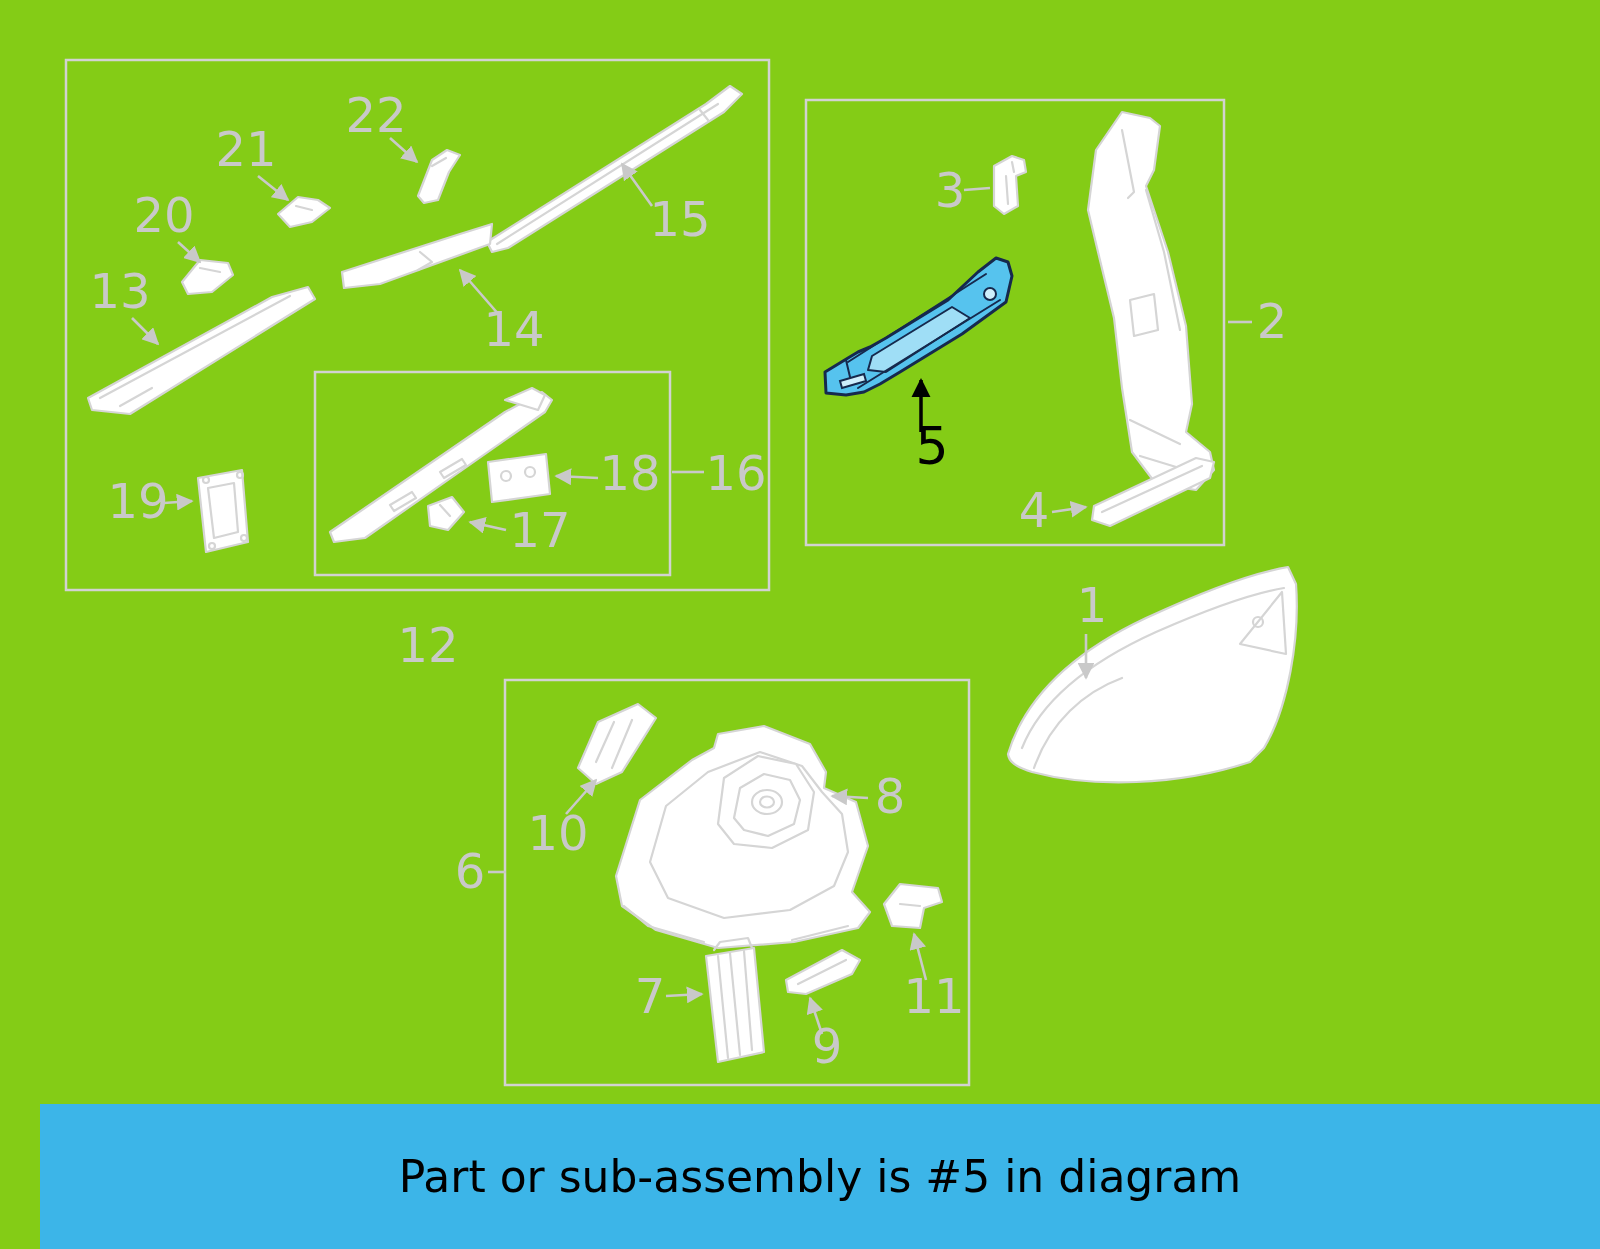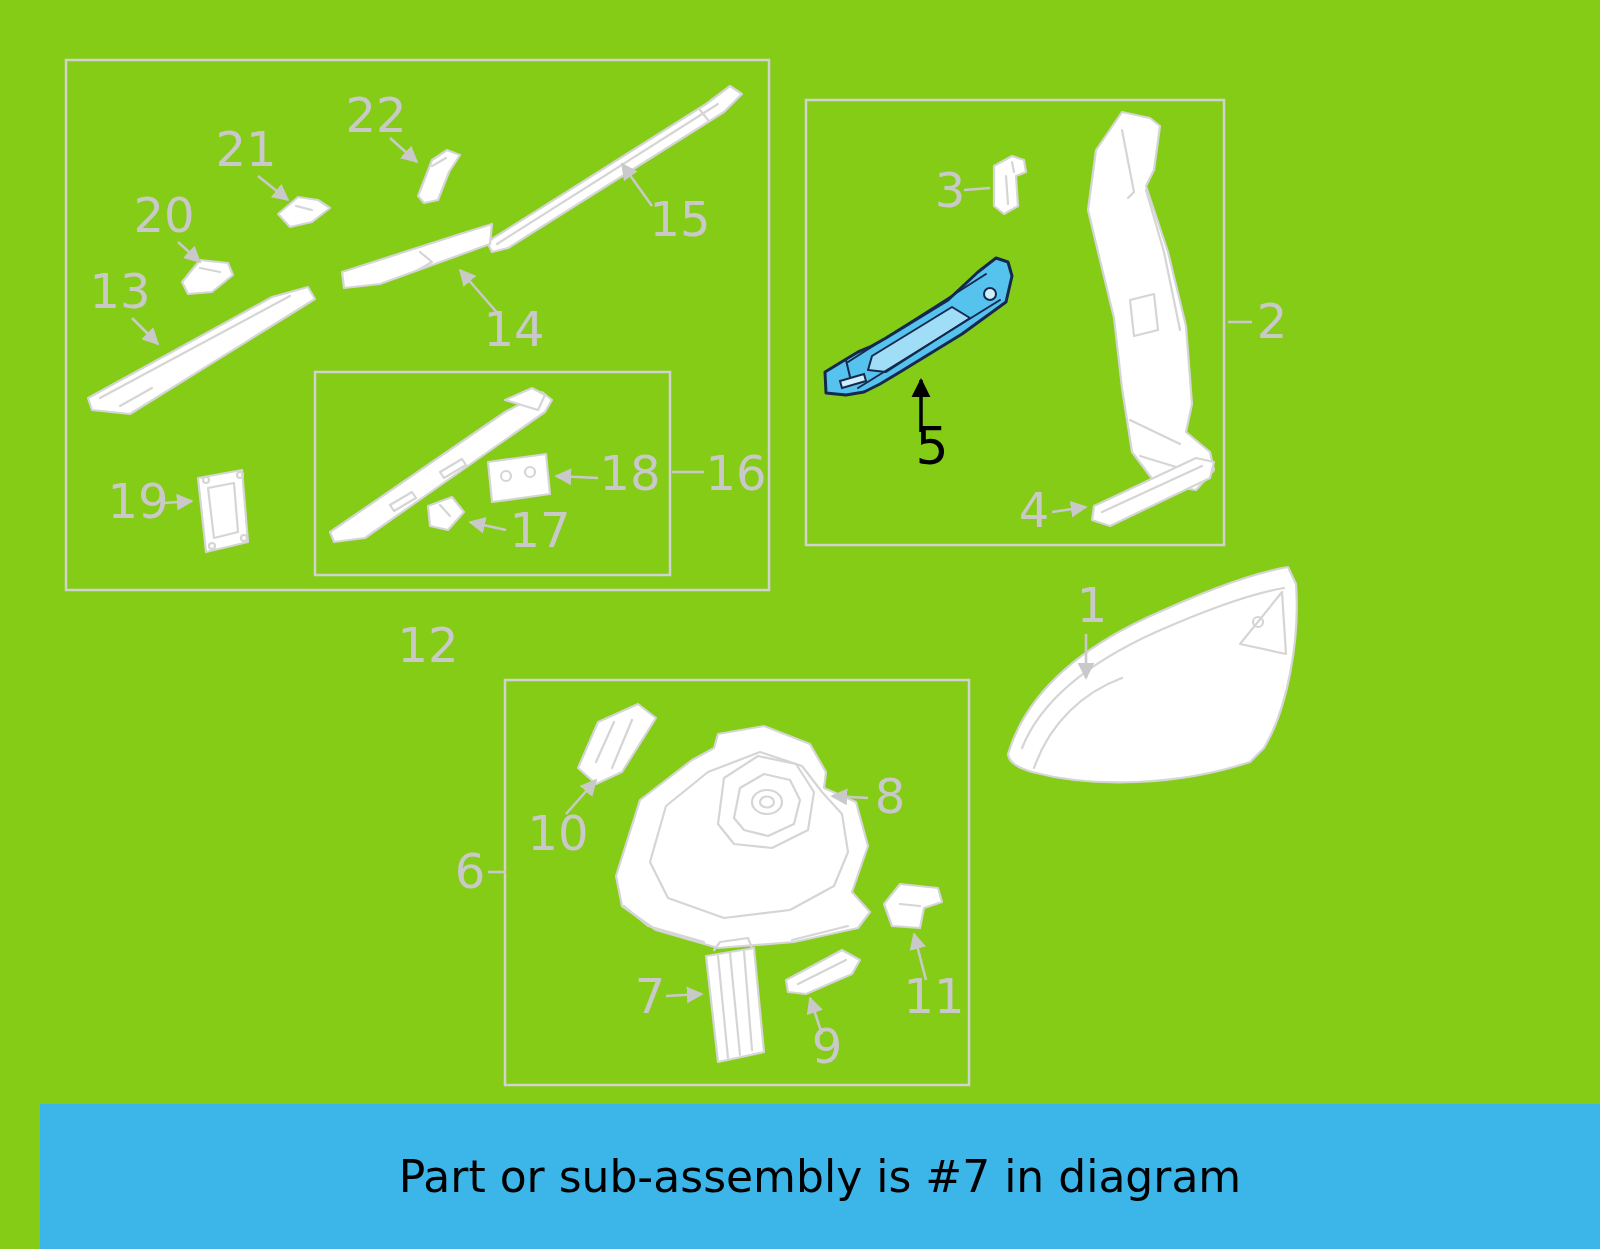--- a/index.html
+++ b/index.html
@@ -303,16 +303,16 @@
     <text class="callout" x="827" y="1063">9</text>
   </g>
 
   <g>
     <line class="leader" marker-end="url(#arrow-gray)" x1="926" y1="980" x2="914" y2="934"></line>
     <text class="callout" x="934" y="1013">11</text>
   </g>
 </svg>
 
 <div class="banner">
-  <div class="banner-line">Part or sub-assembly is #7 in diagram</div>
+  <div class="banner-line">Part or sub-assembly is #5 in diagram</div>
 </div>
 
 </div>
 
 </body></html>

